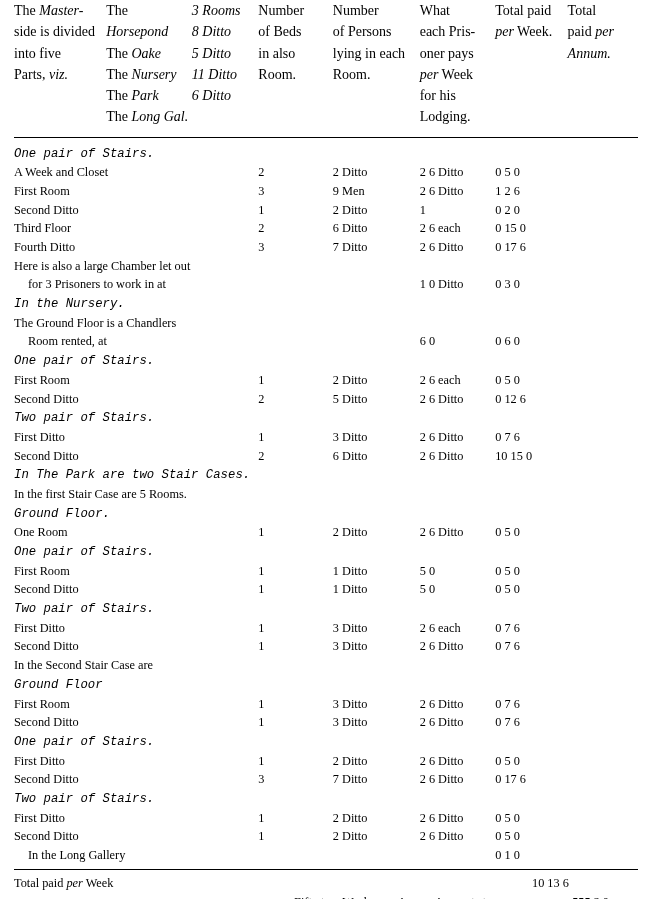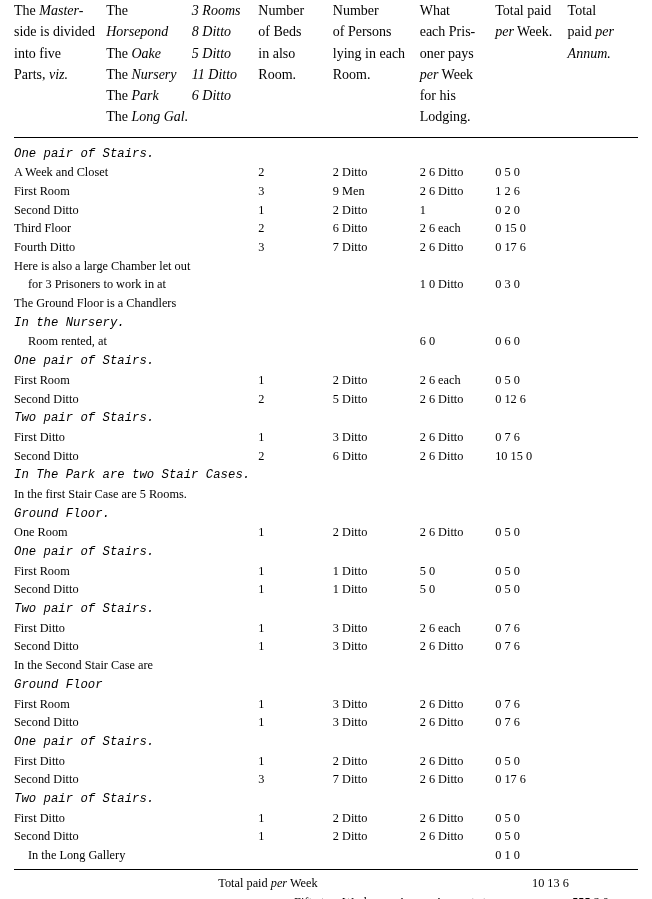--- a/index.html
+++ b/index.html
@@ -70,21 +70,21 @@
     margin-top: 4px;
     font-size: 12.3px;
     line-height: 1.6;
   }
   .totals-row {
     display: flex;
     justify-content: flex-start;
   }
   .totals-label {
     width: 518px;
-    text-align: center;
+    text-align: left;
     padding-right: 10px;
     box-sizing: border-box;
   }
   .totals-val { width: 70px; }
   .grand-label {
     width: 518px;
     text-align: right;
     padding-right: 10px;
     box-sizing: border-box;
   }
@@ -221,34 +221,34 @@
         </tr>
         <tr>
           <td class="c0 body-cell" colspan="3"><span class="label indent1">for 3 Prisoners to work in at</span></td>
           <td class="c3 body-cell num"></td>
           <td class="c4 body-cell num"></td>
           <td class="c5 body-cell num">1   0 Ditto</td>
           <td class="c6 body-cell num">0   3  0</td>
           <td class="c7 body-cell num"></td>
         </tr>
         <tr>
+          <td class="c0 body-cell" colspan="3"><span class="sect label">In the Nursery.</span></td>
+          <td class="c3 body-cell"></td>
+          <td class="c4 body-cell"></td>
+          <td class="c5 body-cell"></td>
+          <td class="c6 body-cell"></td>
+          <td class="c7 body-cell"></td>
+        </tr>
+        <tr>
           <td class="c0 body-cell" colspan="3"><span class="label">The Ground Floor is a Chandlers</span></td>
           <td class="c3 body-cell num"></td>
           <td class="c4 body-cell num"></td>
           <td class="c5 body-cell num"></td>
           <td class="c6 body-cell num"></td>
           <td class="c7 body-cell num"></td>
-        </tr>
-        <tr>
-          <td class="c0 body-cell" colspan="3"><span class="sect label">In the Nursery.</span></td>
-          <td class="c3 body-cell"></td>
-          <td class="c4 body-cell"></td>
-          <td class="c5 body-cell"></td>
-          <td class="c6 body-cell"></td>
-          <td class="c7 body-cell"></td>
         </tr>
         <tr>
           <td class="c0 body-cell" colspan="3"><span class="label indent1">Room rented, at</span></td>
           <td class="c3 body-cell num"></td>
           <td class="c4 body-cell num"></td>
           <td class="c5 body-cell num">6  0</td>
           <td class="c6 body-cell num">0   6  0</td>
           <td class="c7 body-cell num"></td>
         </tr>
         <tr>

